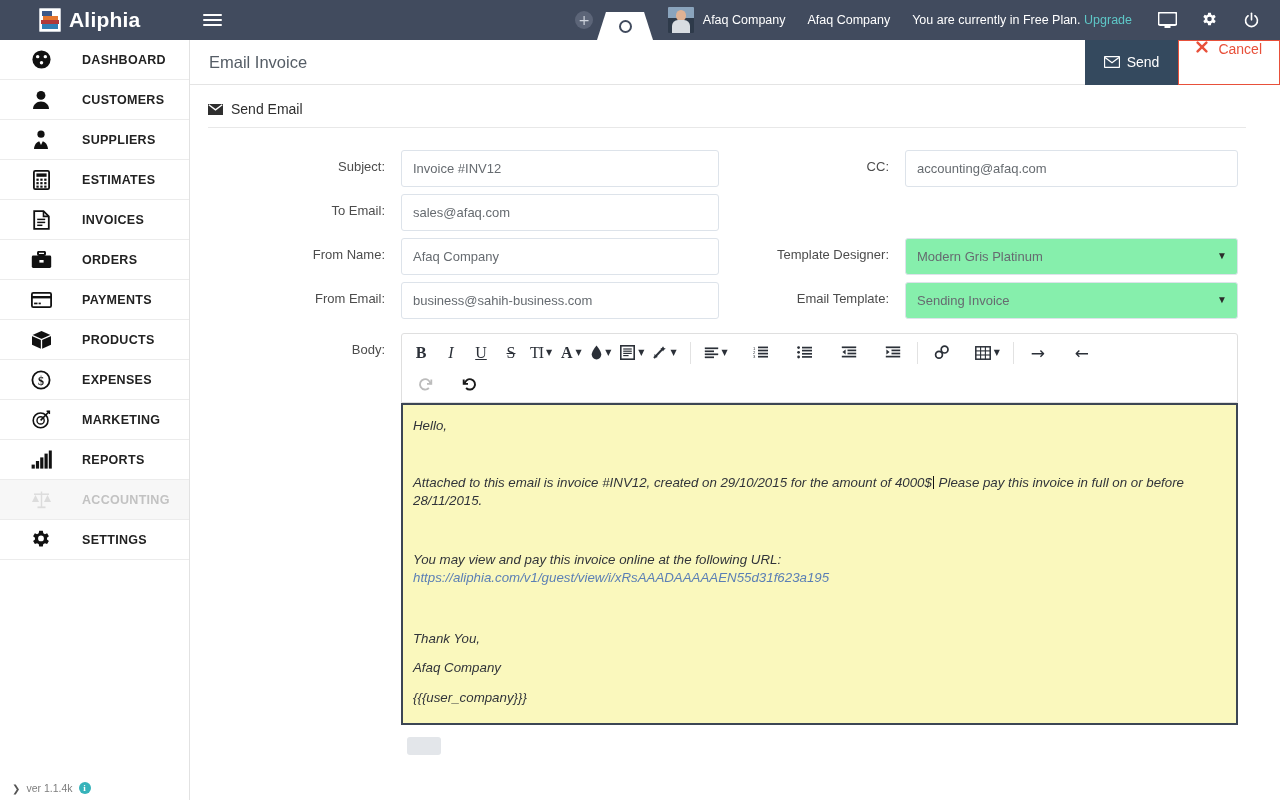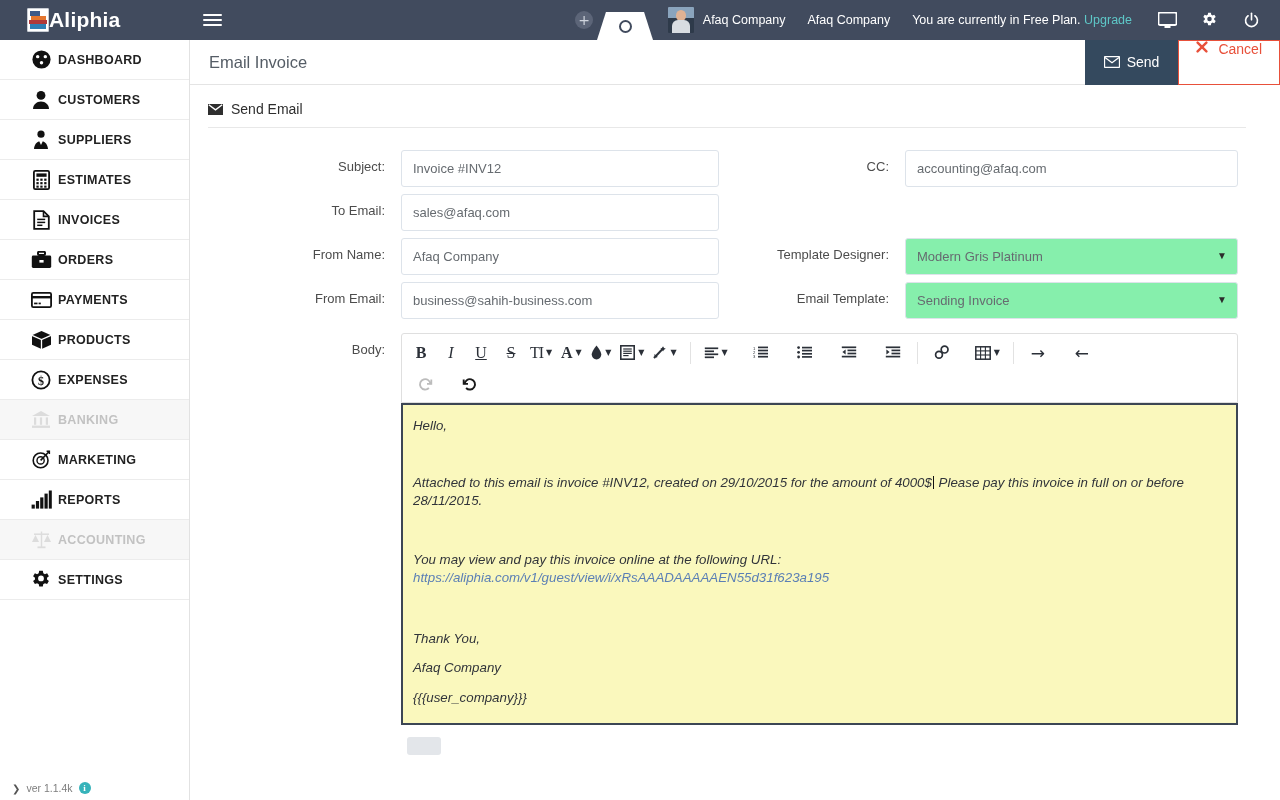--- a/index.html
+++ b/index.html
@@ -13,22 +13,22 @@
   }
   
   #topbar {
     position: absolute; top: 0; left: 0;
     width: 1280px; height: 40px;
     background: #414b5e;
     display: flex; align-items: center;
   }
   #brand {
     width: 190px; height: 40px;
-    display: flex; align-items: center; 
-    padding-left: 27px;
+    display: flex; align-items: center; gap: 8px;
+    padding-left: 39px;
   }
   #brand-logo {
     width: 22px; height: 24px; position: relative; flex: none;
     background: #ffffff; border: 1px solid #c9cdd4; border-radius: 1px;
     overflow: hidden;
   }
   #brand-logo .s1 { position:absolute; left:2px; top:2px; width:10px; height:5px; background:#3c5a8a;}
   #brand-logo .s2 { position:absolute; left:3px; top:7px; width:15px; height:4px; background:#e4762f;}
   #brand-logo .s3 { position:absolute; left:1px; top:11px; width:18px; height:4px; background:#b03a3a;}
   #brand-logo .s4 { position:absolute; left:2px; top:15px; width:16px; height:5px; background:#2f7fb5;}
@@ -86,21 +86,21 @@
   .tb-icon {
     width: 42px; height: 40px; display:flex; align-items:center; justify-content:center;
     color:#ffffff; cursor:pointer;
   }
   
   #sidebar {
     position:absolute; left:0; top:40px; width:190px; height:760px;
     background:#ffffff; border-right:1px solid #e2e2e2;
   }
   .side-item {
-    height:40px; display:flex; align-items:center; gap:6px;
+    height:40px; display:flex; align-items:center; gap:30px;
     padding-left:30px; border-bottom:1px solid #ececec;
     cursor:pointer; background:#ffffff;
   }
   .side-item .si-ic {
     width:22px; height:22px; display:flex; align-items:center; justify-content:center;
     color:#111111; flex:none;
   }
   .side-item .si-lb {
     font-size:12.5px; font-weight:bold; color:#222222; letter-spacing:.3px;
   }
@@ -378,34 +378,20 @@
   <div class="side-item">
     <span class="si-ic">
       <svg width="20" height="20" viewBox="0 0 20 20">
           <circle cx="10" cy="10" r="8.6" fill="none" stroke="currentColor" stroke-width="1.8"></circle>
           <text x="10" y="14.7" font-size="12" font-family="Liberation Serif, serif" font-weight="bold" fill="currentColor" text-anchor="middle">$</text>
         </svg>
     </span>
     <span class="si-lb">EXPENSES</span>
   </div>
 
-  <div class="side-item disabled">
-    <span class="si-ic">
-      <svg width="20" height="19" viewBox="0 0 20 19">
-          <path d="M10 1 19 6H1z" fill="currentColor"></path>
-          <g fill="currentColor">
-            <rect x="3" y="7.4" width="2.2" height="7.4"></rect>
-            <rect x="8.9" y="7.4" width="2.2" height="7.4"></rect>
-            <rect x="14.8" y="7.4" width="2.2" height="7.4"></rect>
-            <rect x="1" y="15.6" width="18" height="2.3"></rect>
-          </g>
-        </svg>
-    </span>
-    <span class="si-lb">BANKING</span>
-  </div>
 
   <div class="side-item">
     <span class="si-ic">
       <svg width="21" height="21" viewBox="0 0 21 21">
           <circle cx="9.6" cy="11.4" r="7.4" fill="none" stroke="currentColor" stroke-width="1.6"></circle>
           <circle cx="9.6" cy="11.4" r="3.6" fill="none" stroke="currentColor" stroke-width="1.4"></circle>
           <line x1="9.6" y1="11.4" x2="18.4" y2="2.2" stroke="currentColor" stroke-width="1.6"></line>
           <path d="M15.6 2.2h2.8v2.8" fill="none" stroke="currentColor" stroke-width="1.4"></path>
         </svg>
     </span>

